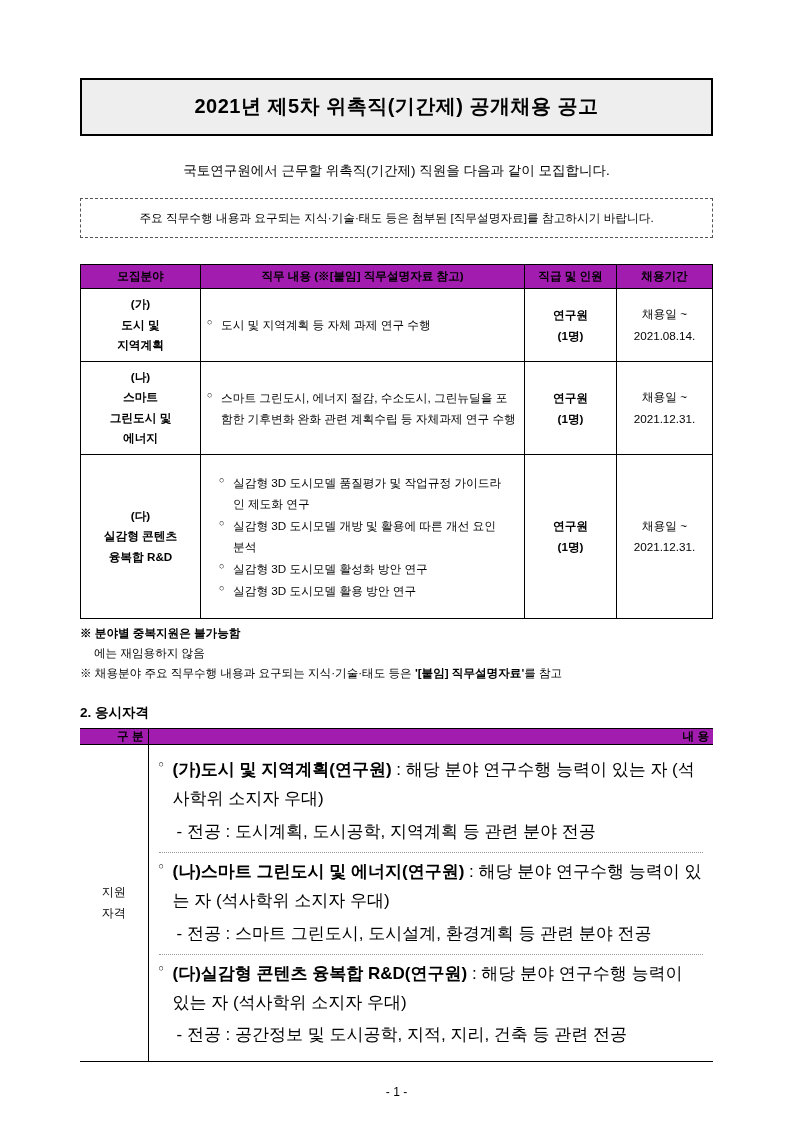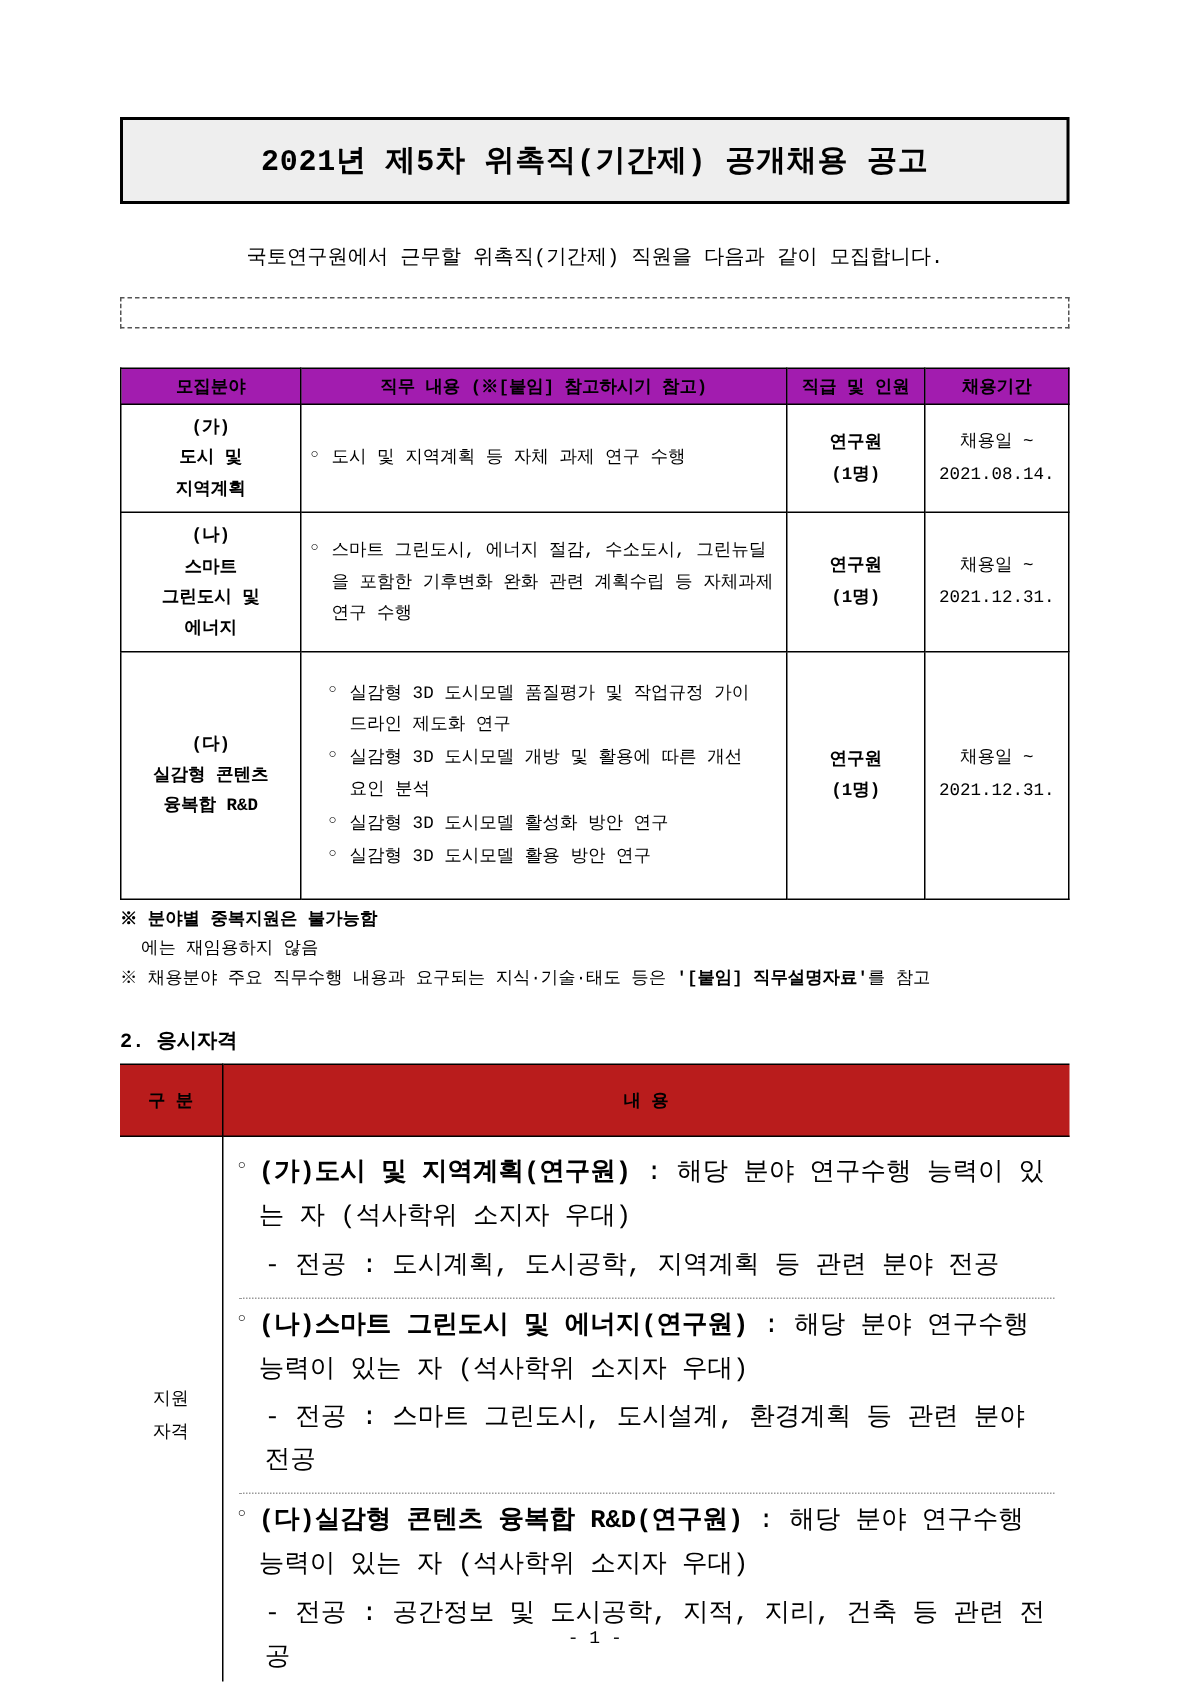--- a/index.html
+++ b/index.html
@@ -13,21 +13,20 @@
     font-family: "Liberation Sans", sans-serif;
     color: #000000;
     position: relative;
   }
   .page {
     width: 793px;
     height: 1121px;
     box-sizing: border-box;
     padding: 78px 80px 0 80px;
     position: relative;
-    font-family: Liberation Mono, monospace;
   }
   
   .title-box {
     border: 2px solid #000;
     background: #eeeeee;
     text-align: center;
     padding: 13px 0 14px 0;
     font-size: 20px;
     font-weight: bold;
     letter-spacing: 0.5px;
@@ -140,25 +139,25 @@
   
   table.t2 {
     border-collapse: collapse;
     width: 100%;
     table-layout: fixed;
     margin-top: 1px;
   }
   table.t2 th {
     border-top: 1.5px solid #000;
     border-bottom: 1px solid #000;
-    background: #b91c1c;
+    background: #a21caf;
     font-size: 11.6px;
     font-weight: bold;
-    text-align: center;
-    padding: 16px 4px;
+    text-align: right;
+    padding: 0 4px;
   }
   table.t2 th.left-col { border-right: 1px solid #000; }
   table.t2 td.qual-label {
     border-right: 1px solid #000;
     border-bottom: 1.5px solid #000;
     text-align: center;
     font-size: 12px;
     line-height: 1.8;
     vertical-align: middle;
     width: 68px;
@@ -205,34 +204,35 @@
 </head>
 <body>
 
 <div class="page">
 
   <div class="title-box">2021년 제5차 위촉직(기간제) 공개채용 공고</div>
 
   <div class="intro">국토연구원에서 근무할 위촉직(기간제) 직원을 다음과 같이 모집합니다.</div>
 
   <div class="notice">
+    <div>주요 직무수행 내용과 요구되는 지식·기술·태도 등은 첨부된 [직무설명자료]를 참고하시기 바랍니다.</div>
   </div>
 
 
   <table class="t1">
     <colgroup>
       <col style="width:120px">
       <col>
       <col style="width:92px">
       <col style="width:96px">
     </colgroup>
     <thead>
       <tr>
         <th>모집분야</th>
-        <th>직무 내용 (※[붙임] 참고하시기 참고)</th>
+        <th>직무 내용 (※[붙임] 직무설명자료 참고)</th>
         <th>직급 및 인원</th>
         <th>채용기간</th>
       </tr>
     </thead>
     <tbody>
       <tr>
         <td class="field">
           <div>(가)</div>
           <div>도시 및</div>
           <div>지역계획</div>

